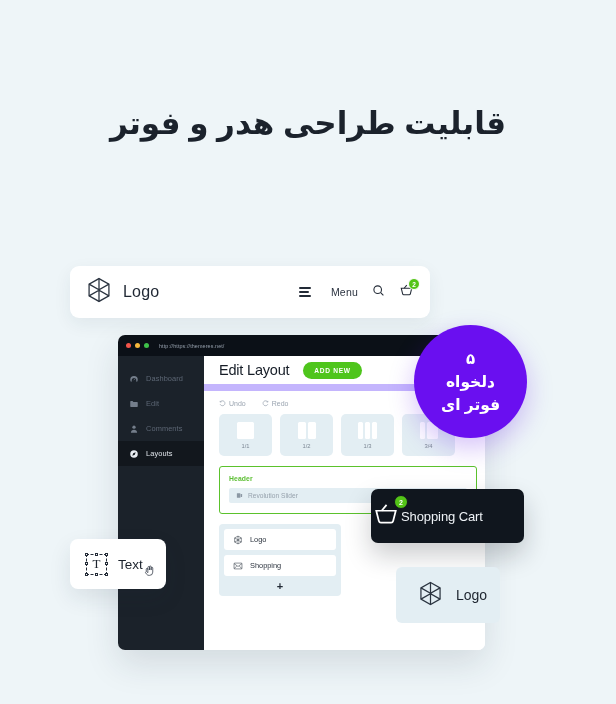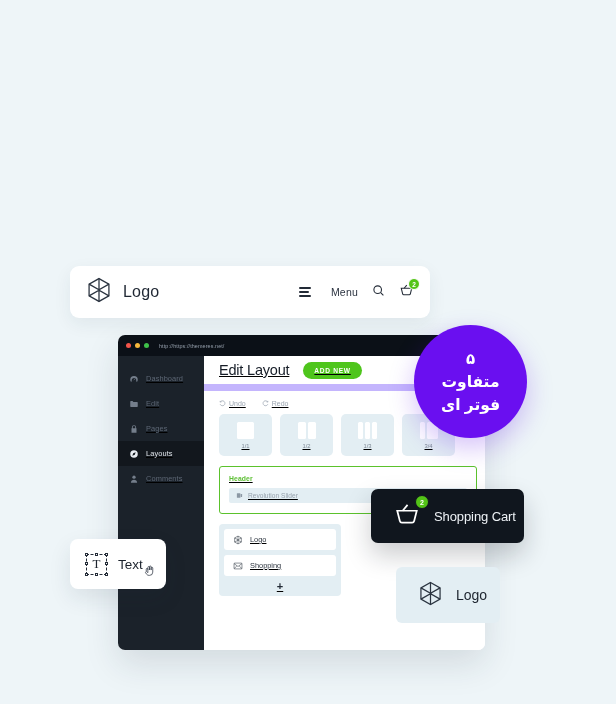--- a/index.html
+++ b/index.html
@@ -58,21 +58,21 @@
   }
   .winbar{
     height:21px;background:#0b1017;display:flex;align-items:center;gap:4px;padding:0 8px;
   }
   .dot{width:5px;height:5px;border-radius:50%;}
   .d1{background:#f2544a;} .d2{background:#f6b83c;} .d3{background:#3fc14a;}
   .url{
     font-size:5.4px;color:#96a0ad;margin-left:6px;letter-spacing:.1px;
     font-family:"Liberation Sans",sans-serif;
   }
-  .winbody{display:flex;height:299px;text-decoration:underline;}
+  .winbody{display:flex;height:299px;}
 
   .sidebar{width:86px;background:#1b222a;padding-top:10px;flex:0 0 86px;}
   .sb-item{
     height:25px;display:flex;align-items:center;gap:7px;padding-left:11px;
     color:#5d6775;font-size:7.4px;letter-spacing:.1px;
   }
   .sb-item.active{background:#12171d;color:#dfe4ea;}
   .sb-ic{width:10px;height:10px;display:flex;align-items:center;justify-content:center;color:#747e8b;}
   .sb-item.active .sb-ic{color:#e8edf2;}
   .sb-ic svg{display:block;}
@@ -129,21 +129,21 @@
     box-shadow:0 10px 26px rgba(90,15,230,.25);
   }
   .circle .num{font-size:15px;font-weight:bold;line-height:22px;}
   .circle .l1{font-size:15.5px;font-weight:bold;line-height:23px;}
   .circle .l2{font-size:15.5px;font-weight:bold;line-height:23px;}
 
   
   .cartcard{
     position:absolute;left:371px;top:489px;width:153px;height:54px;
     background:#10161e;border-radius:7px;direction:ltr;
-    display:flex;align-items:center;gap:12px;padding-left:21px;
+    display:flex;align-items:center;gap:0;
     box-shadow:0 12px 26px rgba(16,22,30,.22);
   }
   .cartcard .label{color:#eef2f6;font-size:13px;letter-spacing:-.1px;}
   .badge-lg{
     position:absolute;top:-6px;right:-7px;width:14px;height:14px;border-radius:50%;
     background:#53c417;color:#fff;font-size:7px;font-weight:bold;
     display:flex;align-items:center;justify-content:center;border:1.4px solid #10161e;
   }
 
   
@@ -173,20 +173,21 @@
     display:flex;align-items:center;gap:12px;padding-left:21px;
   }
   .logocard .label{font-size:14px;color:#1d242e;}
 </style>
 </head>
 <body>
 
 <div class="stage">
 
   <div class="headline">
+    <span class="ln">قابلیت طراحی هدر و فوتر</span>
   </div>
 
   <div class="headerbar">
     <div class="hb-left">
       <span>
         <svg width="28" height="28" viewBox="0 0 24 24" fill="none" stroke="#2b3440" stroke-width="1.1">
           <path d="M12 2.2 20.5 7v10L12 21.8 3.5 17V7z"></path>
           <path d="M12 2.2v19.6M3.5 7 12 11.8 20.5 7M3.5 17 12 12.2 20.5 17"></path>
         </svg>
       </span>
@@ -240,42 +241,34 @@
           <span class="sb-ic">
             <svg width="10" height="10" viewBox="0 0 24 24" fill="currentColor">
               <path d="M3 6.5A1.5 1.5 0 0 1 4.5 5h4l2 2.4h9A1.5 1.5 0 0 1 21 8.9v8.6A1.5 1.5 0 0 1 19.5 19h-15A1.5 1.5 0 0 1 3 17.5z"></path>
             </svg>
           </span>
           <span>Edit</span>
         </div>
         <div class="sb-item">
           <span class="sb-ic">
             <svg width="10" height="10" viewBox="0 0 24 24" fill="currentColor">
-              <path d="M7 10V8a5 5 0 0 1 10 0v2h1v11H6V10zm2 0h6V8a3 3 0 0 0-6 0z"></path>
-            </svg>
-          </span>
-          <span>Pages</span>
+              <circle cx="12" cy="7.5" r="4"></circle>
+                <path d="M4.5 21c0-4.2 3.4-7 7.5-7s7.5 2.8 7.5 7z"></path>
+            </svg>
+          </span>
+          <span>Comments</span>
         </div>
         <div class="sb-item active">
           <span class="sb-ic">
             <svg width="10" height="10" viewBox="0 0 24 24" fill="currentColor">
               <circle cx="12" cy="12" r="9"></circle>
               <path d="M16 8l-6 2.3L8 16l6-2.3z" fill="#12171d"></path>
             </svg>
           </span>
           <span>Layouts</span>
-        </div>
-        <div class="sb-item">
-          <span class="sb-ic">
-            <svg width="10" height="10" viewBox="0 0 24 24" fill="currentColor">
-              <circle cx="12" cy="7.5" r="4"></circle>
-                <path d="M4.5 21c0-4.2 3.4-7 7.5-7s7.5 2.8 7.5 7z"></path>
-            </svg>
-          </span>
-          <span>Comments</span>
         </div>
       </nav>
 
       <section class="content">
         <div class="c-head">
           <span class="c-title">Edit Layout</span>
           <button class="addnew">ADD NEW</button>
         </div>
 
         <div class="toolrow">
@@ -353,21 +346,21 @@
             <span>Shopping</span>
           </div>
           <div class="plus">+</div>
         </div>
       </section>
     </div>
   </div>
 
   <div class="circle">
     <span class="num">۵</span>
-    <span class="l1">متفاوت</span>
+    <span class="l1">دلخواه</span>
     <span class="l2">فوتر ای</span>
   </div>
 
   <div class="cartcard">
     <span class="cart-wrap">
       <svg width="30" height="26" viewBox="0 0 24 24" fill="none" stroke="#ffffff" stroke-width="1.6">
         <path d="M3 9h18l-2.4 9.5a2 2 0 0 1-2 1.5H7.4a2 2 0 0 1-2-1.5z"></path>
         <path d="M8 9 12.5 3.6"></path>
       </svg>
       <span class="badge-lg">2</span>

